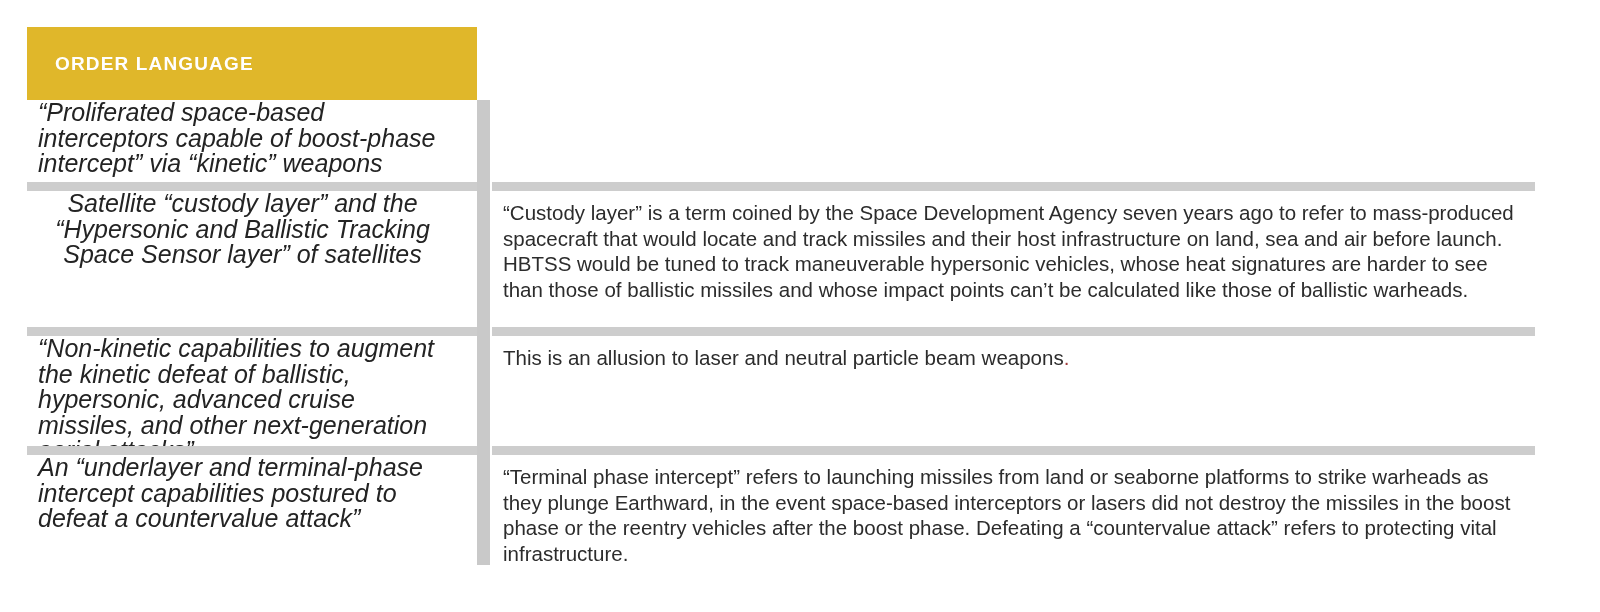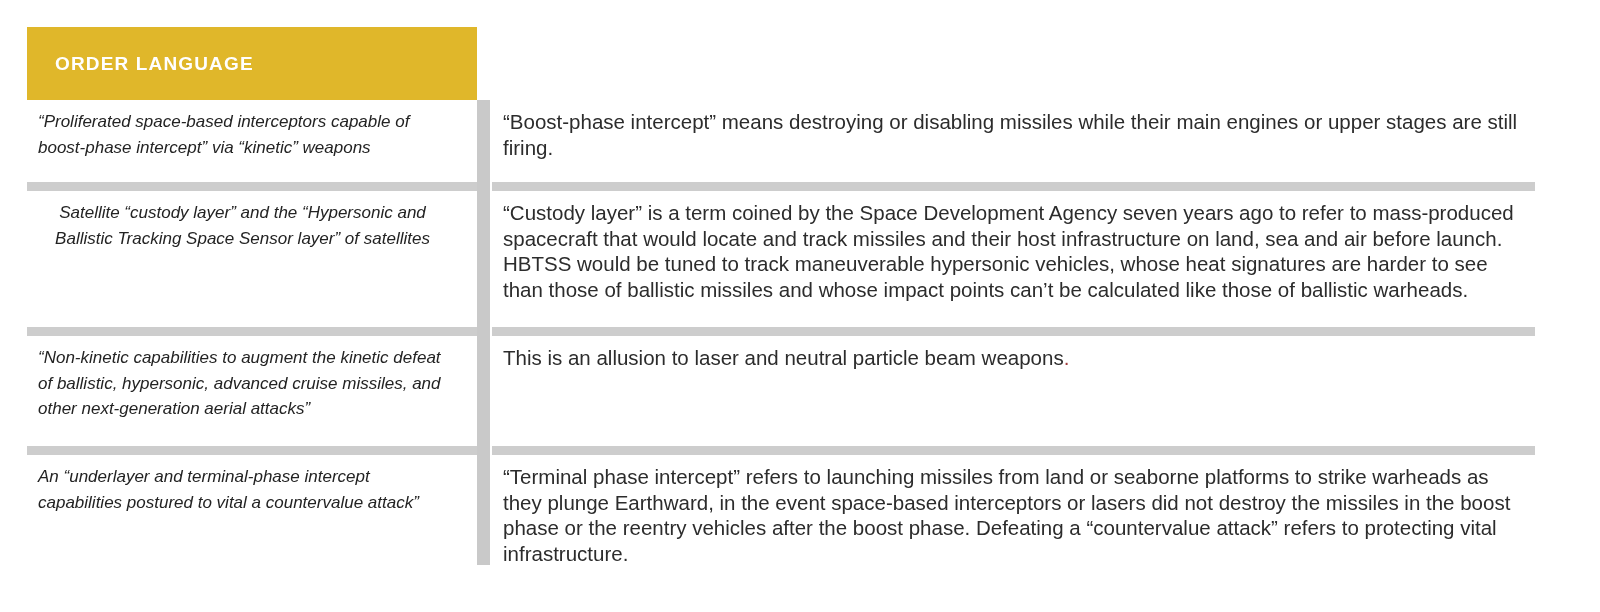--- a/index.html
+++ b/index.html
@@ -58,23 +58,23 @@
   }
   .cell {
     position: absolute;
     top: 0;
     box-sizing: border-box;
     background: #ffffff;
   }
   .cell.col-left {
     left: 27px;
     width: 450px;
-    padding: 9px 30px 0 11px;
+    padding: 0 30px 0 11px;
     font-style: italic;
-    font-size: 17px;
+    font-size: 25px;
     line-height: 25.5px;
     color: #232323;
   }
   .cell.col-right {
     left: 492px;
     width: 1043px;
     padding: 9px 14px 0 11px;
     font-size: 20.5px;
     line-height: 25.5px;
     color: #2c2c2c;
@@ -109,37 +109,36 @@
   <div class="header-row">
     <div class="header-cell col-left">
       <span class="header-label">ORDER LANGUAGE</span>
     </div>
   </div>
 
   <div class="col-divider"></div>
 
   <div class="body-row" style="top:100px;height:82px;">
     <div class="cell col-left" style="height:82px;">“Proliferated space-based interceptors capable of boost-phase intercept” via “kinetic” weapons</div>
-    <div class="cell col-right" style="height:82px;">“Boost-phase intercept” means destroying or disabling missiles while their main engines or upper stages are still firing.</div>
   </div>
   <div class="row-sep seg-left" style="top:182px;"></div>
   <div class="row-sep seg-right" style="top:182px;"></div>
 
   <div class="body-row" style="top:191px;height:136px;">
     <div class="cell col-left" style="height:136px;text-align:center;">Satellite “custody layer” and the “Hypersonic and Ballistic Tracking Space Sensor layer” of satellites</div>
     <div class="cell col-right" style="height:136px;">“Custody layer” is a term coined by the Space Development Agency seven years ago to refer to mass-produced spacecraft that would locate and track missiles and their host infrastructure on land, sea and air before launch. HBTSS would be tuned to track maneuverable hypersonic vehicles, whose heat signatures are harder to see than those of ballistic missiles and whose impact points can’t be calculated like those of ballistic warheads.</div>
   </div>
   <div class="row-sep seg-left" style="top:327px;"></div>
   <div class="row-sep seg-right" style="top:327px;"></div>
 
   <div class="body-row" style="top:336px;height:110px;">
     <div class="cell col-right" style="height:110px;"><span>This is an allusion to laser and neutral particle beam weapons</span><span class="period-accent">.</span></div>
     <div class="cell col-left" style="height:110px;">“Non-kinetic capabilities to augment the kinetic defeat of ballistic, hypersonic, advanced cruise missiles, and other next-generation aerial attacks”</div>
   </div>
   <div class="row-sep seg-left" style="top:446px;"></div>
   <div class="row-sep seg-right" style="top:446px;"></div>
 
   <div class="body-row" style="top:455px;height:110px;">
-    <div class="cell col-left" style="height:110px;">An “underlayer and terminal-phase intercept capabilities postured to vital a countervalue attack”</div>
+    <div class="cell col-left" style="height:110px;">An “underlayer and terminal-phase intercept capabilities postured to defeat a countervalue attack”</div>
     <div class="cell col-right" style="height:110px;">“Terminal phase intercept” refers to launching missiles from land or seaborne platforms to strike warheads as they plunge Earthward, in the event space-based interceptors or lasers did not destroy the missiles in the boost phase or the reentry vehicles after the boost phase. Defeating a “countervalue attack” refers to protecting vital infrastructure.</div>
   </div>
 
 </div>
 
 </body></html>

